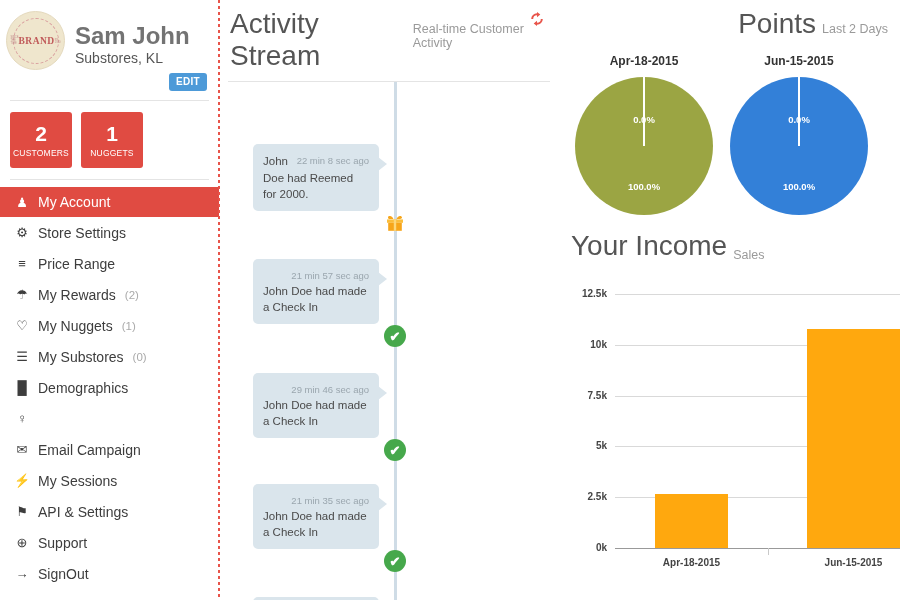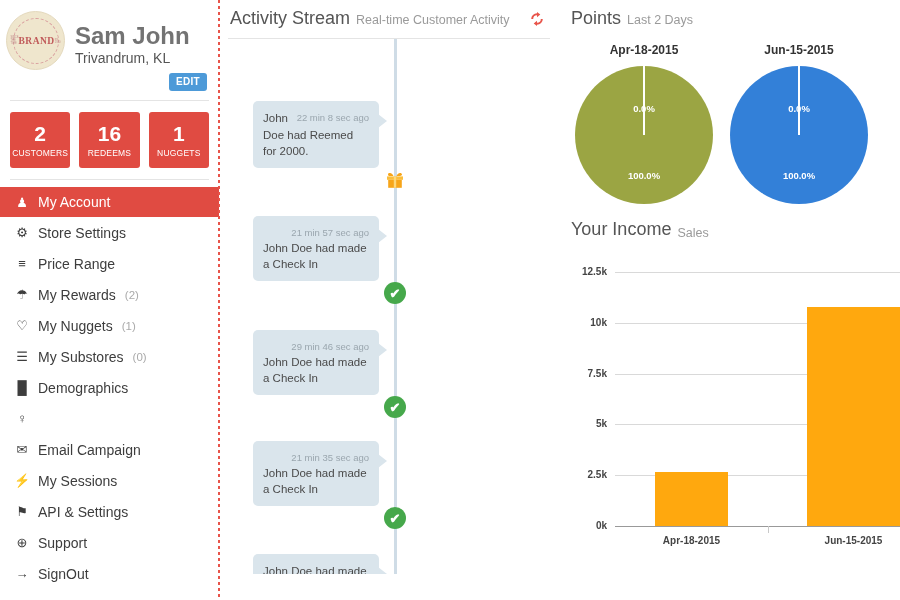--- a/index.html
+++ b/index.html
@@ -49,21 +49,21 @@
     height: 31px; padding: 0 0 0 14px; font-size: 14px; color: #3d3d3d; cursor: pointer;
     margin-bottom: 0px;
   }
   .menu-item.active { background: #e04b42; color: #fff; height: 30px; }
   .menu-item .mi-icon { width: 16px; text-align: center; font-size: 13px; display:inline-block; }
   .menu-item .mi-count { font-size: 11.5px; color: #aaa; margin-left: 1px; }
 
   
   .stream { position: absolute; left: 228px; top: 0; width: 330px; height: 600px; }
   .sec-head { padding: 8px 0 0 2px; display: flex; align-items: baseline; }
-  .sec-title { font-size: 18px; color: #555; font-weight: normal; }
+  .sec-title { font-size: 28px; color: #555; font-weight: normal; }
   .sec-sub { font-size: 12.5px; color: #9a9a9a; margin-left: 6px; }
   .refresh {
     position: absolute; right: 13px; top: 11px; width: 16px; height: 16px; cursor: pointer;
   }
   .stream-hr { height: 1px; background: #e4e4e4; margin: 9px 0 0 0; width: 322px; }
   .timeline { position: relative; margin-top: 0px; height: 535px; overflow: hidden; }
   .tl-axis { position: absolute; left: 166px; top: 0; width: 3px; height: 535px; background: #cfdce6; }
   .tl-item { position: absolute; width: 330px; }
   .bubble {
     position: relative; background: #dae5ec; border-radius: 5px; padding: 9px 10px 8px 10px;
@@ -74,21 +74,21 @@
   .tl-item.left .bubble:after {
     content: ""; position: absolute; right: -8px; top: 13px;
     border-top: 7px solid transparent; border-bottom: 7px solid transparent; border-left: 9px solid #dae5ec;
   }
   .tl-icon { position: absolute; left: 155px; width: 24px; height: 24px; display: flex; align-items: center; justify-content: center; }
   .ic-check { width: 22px; height: 22px; border-radius: 50%; background: #46a84b; color: #fff; font-size: 13px;
      display:flex; align-items:center; justify-content:center; font-weight: bold; }
 
   
   .right { position: absolute; left: 565px; top: 0; width: 335px; height: 600px; }
-  .pts-head { padding: 8px 12px 0 6px; display: flex; align-items: baseline; }
+  .pts-head { padding: 8px 12px 0 6px; display: flex; align-items: baseline; justify-content: flex-end; }
   .pie-row { position: relative; margin-top: 14px; height: 170px; }
   .pie-wrap { position: absolute; top: 0; text-align: center; }
   .pie-label { font-size: 12px; font-weight: bold; color: #333; margin-bottom: 9px; }
   .pie {
     width: 138px; height: 138px; border-radius: 50%; position: relative; margin: 0 auto;
   }
   .pie .slit { position: absolute; left: 50%; top: 0; width: 2px; height: 50%; background: #fff; margin-left: -1px; }
   .pie .p0 { position: absolute; left: 0; right: 0; top: 27%; font-size: 9.5px; color: #fff; font-weight: bold; }
   .pie .p100 { position: absolute; left: 0; right: 0; bottom: 17%; font-size: 9.5px; color: #fff; font-weight: bold; }
 
@@ -111,34 +111,30 @@
 
     <div class="profile">
       <div class="avatar">
         <div class="ring">
           <span class="tiny">SINCE THE TIME</span>
           <span class="brandtxt">BRAND</span>
           <span class="tiny">est 1930</span>
         </div>
       </div>
       <div class="pname">Sam John</div>
-      <div class="ploc">Trivandrum, KL</div>
+      <div class="ploc">Substores, KL</div>
       <button class="edit-btn">EDIT</button>
     </div>
 
     <div class="hr"></div>
 
     <div class="stats">
       <div class="stat">
         <span class="num">2</span>
         <span class="lbl">CUSTOMERS</span>
-      </div>
-      <div class="stat">
-        <span class="num">16</span>
-        <span class="lbl">REDEEMS</span>
       </div>
       <div class="stat">
         <span class="num">1</span>
         <span class="lbl">NUGGETS</span>
       </div>
     </div>
 
     <div class="hr"></div>
 
     <nav class="menu" id="menu">

